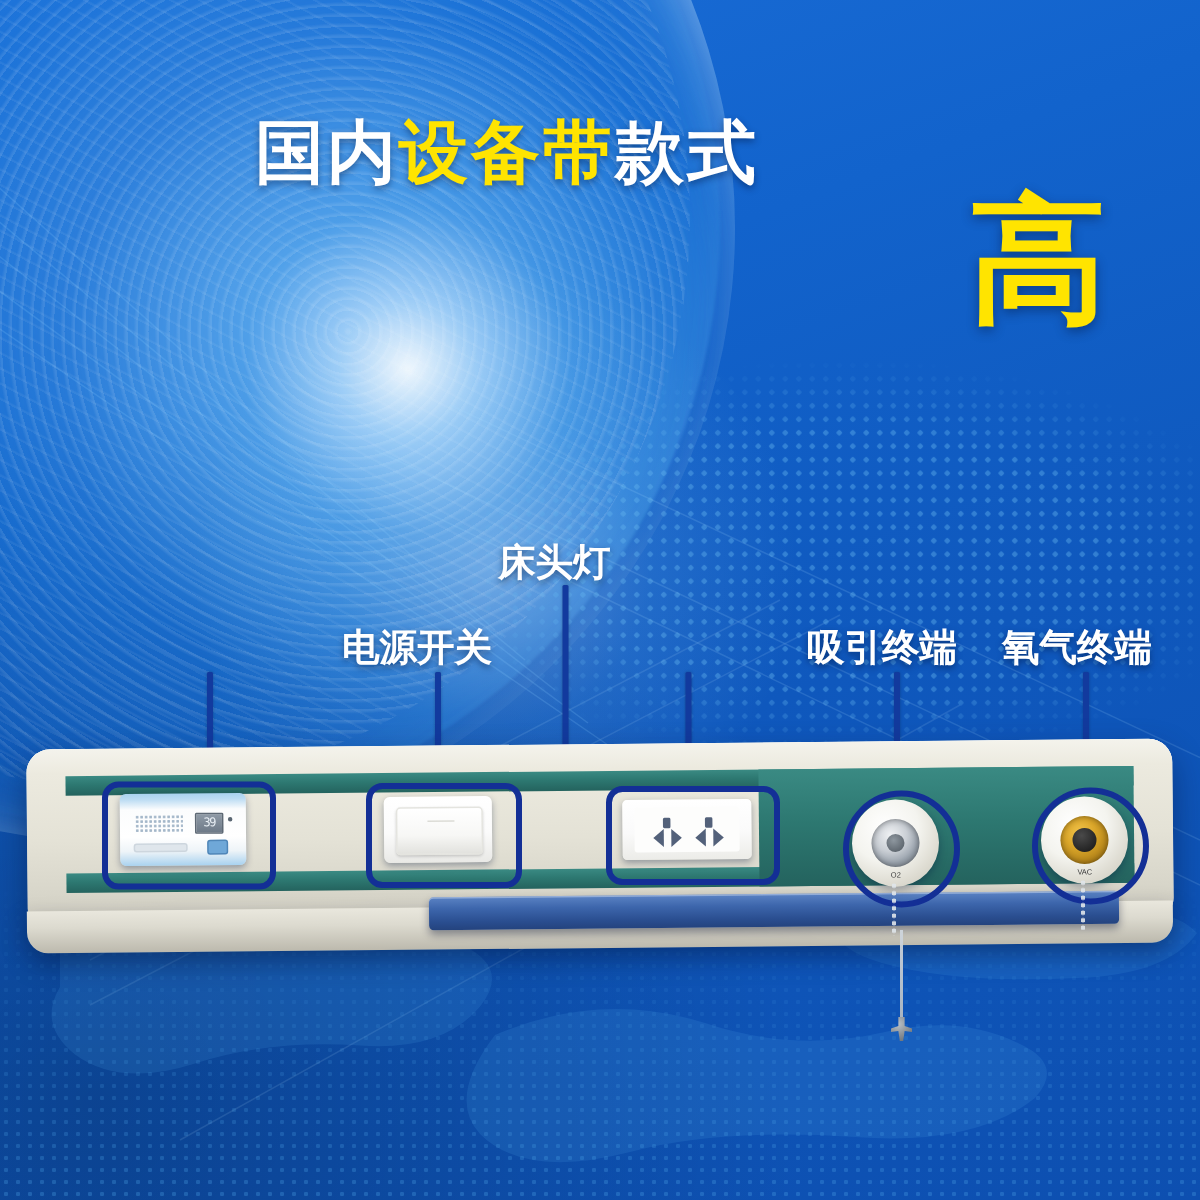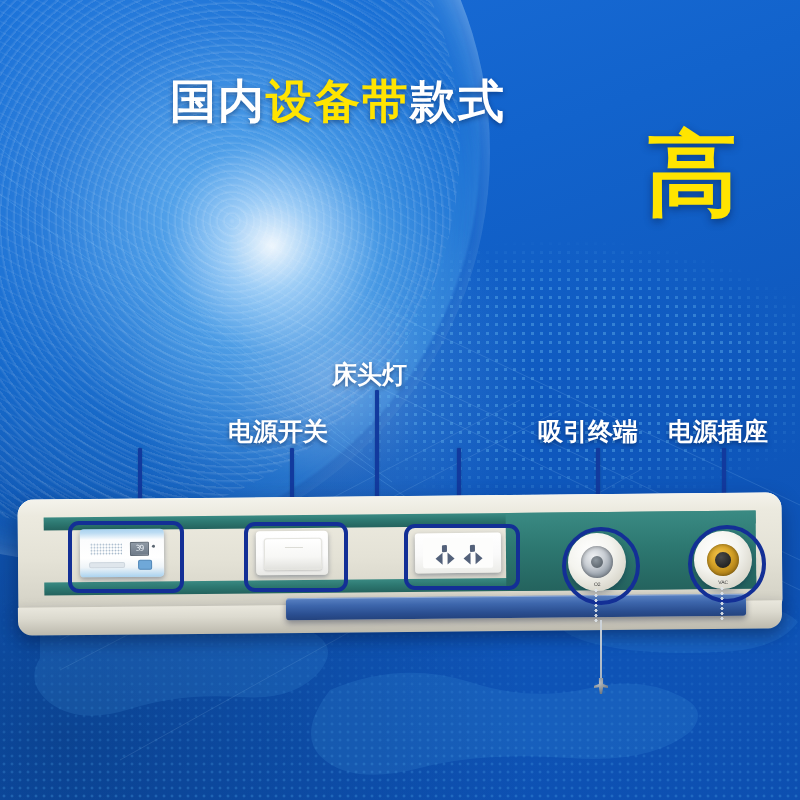--- a/index.html
+++ b/index.html
@@ -293,21 +293,21 @@
     <div class="leader" style="left:290px;top:448px;height:80px;"></div>
 
     <div class="lbl" style="left:332px;top:358px;">床头灯</div>
     <div class="leader" style="left:375px;top:390px;height:218px;"></div>
 
     <div class="leader" style="left:457px;top:448px;height:84px;"></div>
 
     <div class="lbl" style="left:538px;top:415px;">吸引终端</div>
     <div class="leader" style="left:596px;top:448px;height:92px;"></div>
 
-    <div class="lbl" style="left:668px;top:415px;">电源插座</div>
+    <div class="lbl" style="left:668px;top:415px;">氧气终端</div>
     <div class="leader" style="left:722px;top:448px;height:88px;"></div>
   </div>
 
   <div class="panel-wrap">
     <div class="panel">
       <div class="panel-face"></div>
       <div class="stripe top"></div>
       <div class="stripe bot"></div>
       <div class="panel-right-block"></div>
     </div>

